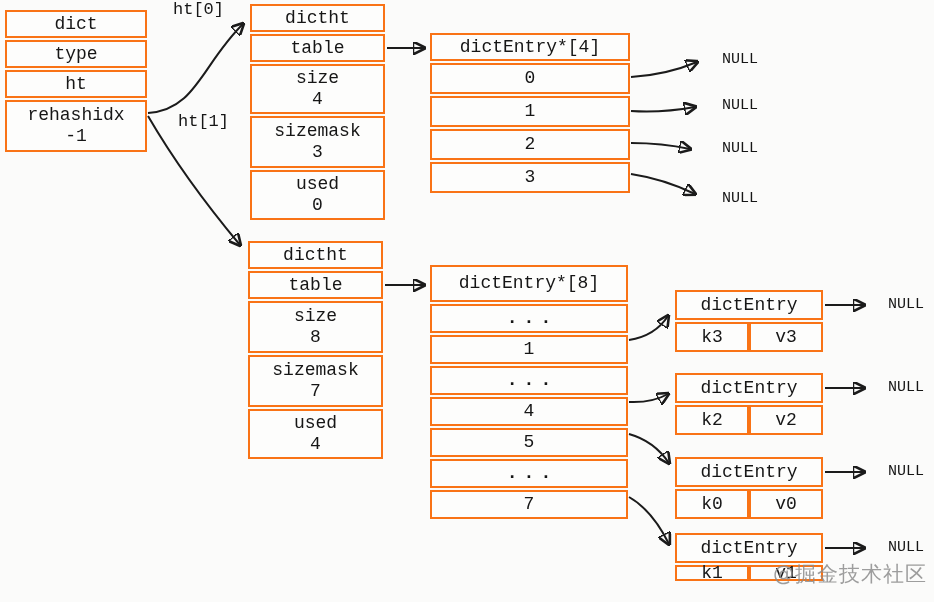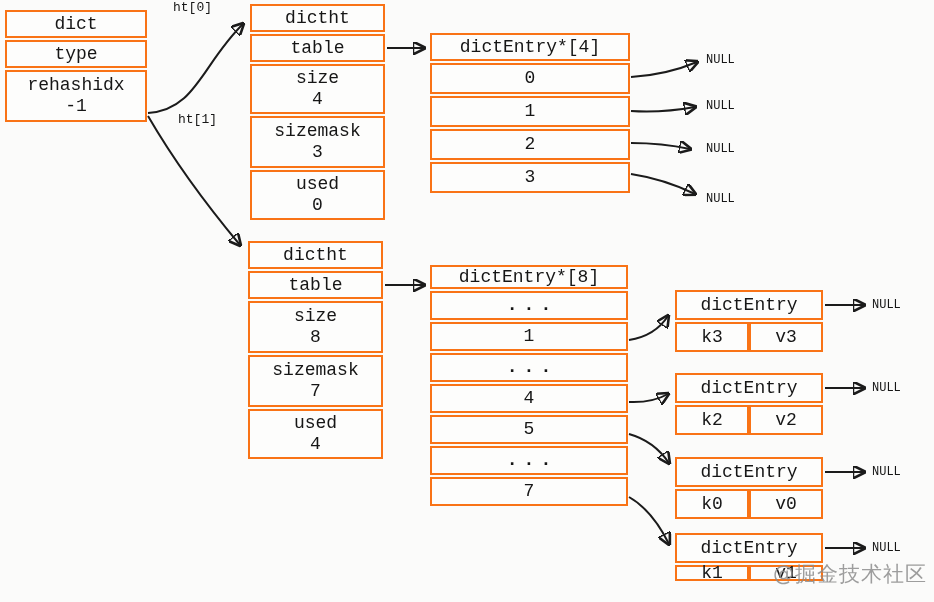--- a/index.html
+++ b/index.html
@@ -16,39 +16,40 @@
     box-sizing:border-box;
     border:2px solid #f97316;
     background:#fdfdfc;
     display:flex;flex-direction:column;align-items:center;justify-content:center;
     font-size:18px;line-height:21px;
     white-space:nowrap;
   }
   .kvrow{display:flex;gap:0;}
   .kvrow .cell{flex:1;}
   .dots{letter-spacing:6px;font-weight:bold;text-indent:6px;}
-  .ptr-label{position:absolute;font-size:13px;white-space:nowrap;}
-  .null-label{position:absolute;font-size:12px;line-height:24px;white-space:nowrap;}
+  .ptr-label{position:absolute;font-size:17px;white-space:nowrap;}
+  .null-label{position:absolute;font-size:15px;line-height:24px;white-space:nowrap;margin-left:16px;}
   svg.arrows{position:absolute;left:0;top:0;pointer-events:none;}
   svg.arrows path, svg.arrows line{stroke:#1b1b1b;stroke-width:2;fill:none;}
   .watermark{
     position:absolute;left:773px;top:560px;
     font-family:"DejaVu Sans","Liberation Sans",sans-serif;
     font-size:21px;color:rgba(140,140,140,0.85);
     white-space:nowrap;letter-spacing:1px;
   }
 </style>
 </head>
 <body>
 
 <div class="canvas">
 
   <div class="struct" style="left:5px;top:10px;width:142px;">
     <div class="cell" style="height:28px">dict</div>
     <div class="cell" style="height:28px">type</div>
+    <div class="cell" style="height:28px">ht</div>
     <div class="cell" style="height:52px">
       <div>rehashidx</div>
       <div>-1</div>
     </div>
   </div>
 
   <div class="ptr-label" style="left:173px;top:0px;">ht[0]</div>
   <div class="ptr-label" style="left:178px;top:112px;">ht[1]</div>
 
   <div class="struct" style="left:250px;top:4px;width:135px;">
@@ -92,21 +93,21 @@
       <div>sizemask</div>
       <div>7</div>
     </div>
     <div class="cell" style="height:50px">
       <div>used</div>
       <div>4</div>
     </div>
   </div>
 
   <div class="struct" style="left:430px;top:265px;width:198px;">
-    <div class="cell" style="height:24px">dictEntry*[8]</div>
+    <div class="cell" style="height:37px">dictEntry*[8]</div>
     <div class="cell dots" style="height:29px">...</div>
     <div class="cell" style="height:29px">1</div>
     <div class="cell dots" style="height:29px">...</div>
     <div class="cell" style="height:29px">4</div>
     <div class="cell" style="height:29px">5</div>
     <div class="cell dots" style="height:29px">...</div>
     <div class="cell" style="height:29px">7</div>
   </div>
 
   <div class="struct" style="left:675px;top:290px;width:148px;">

